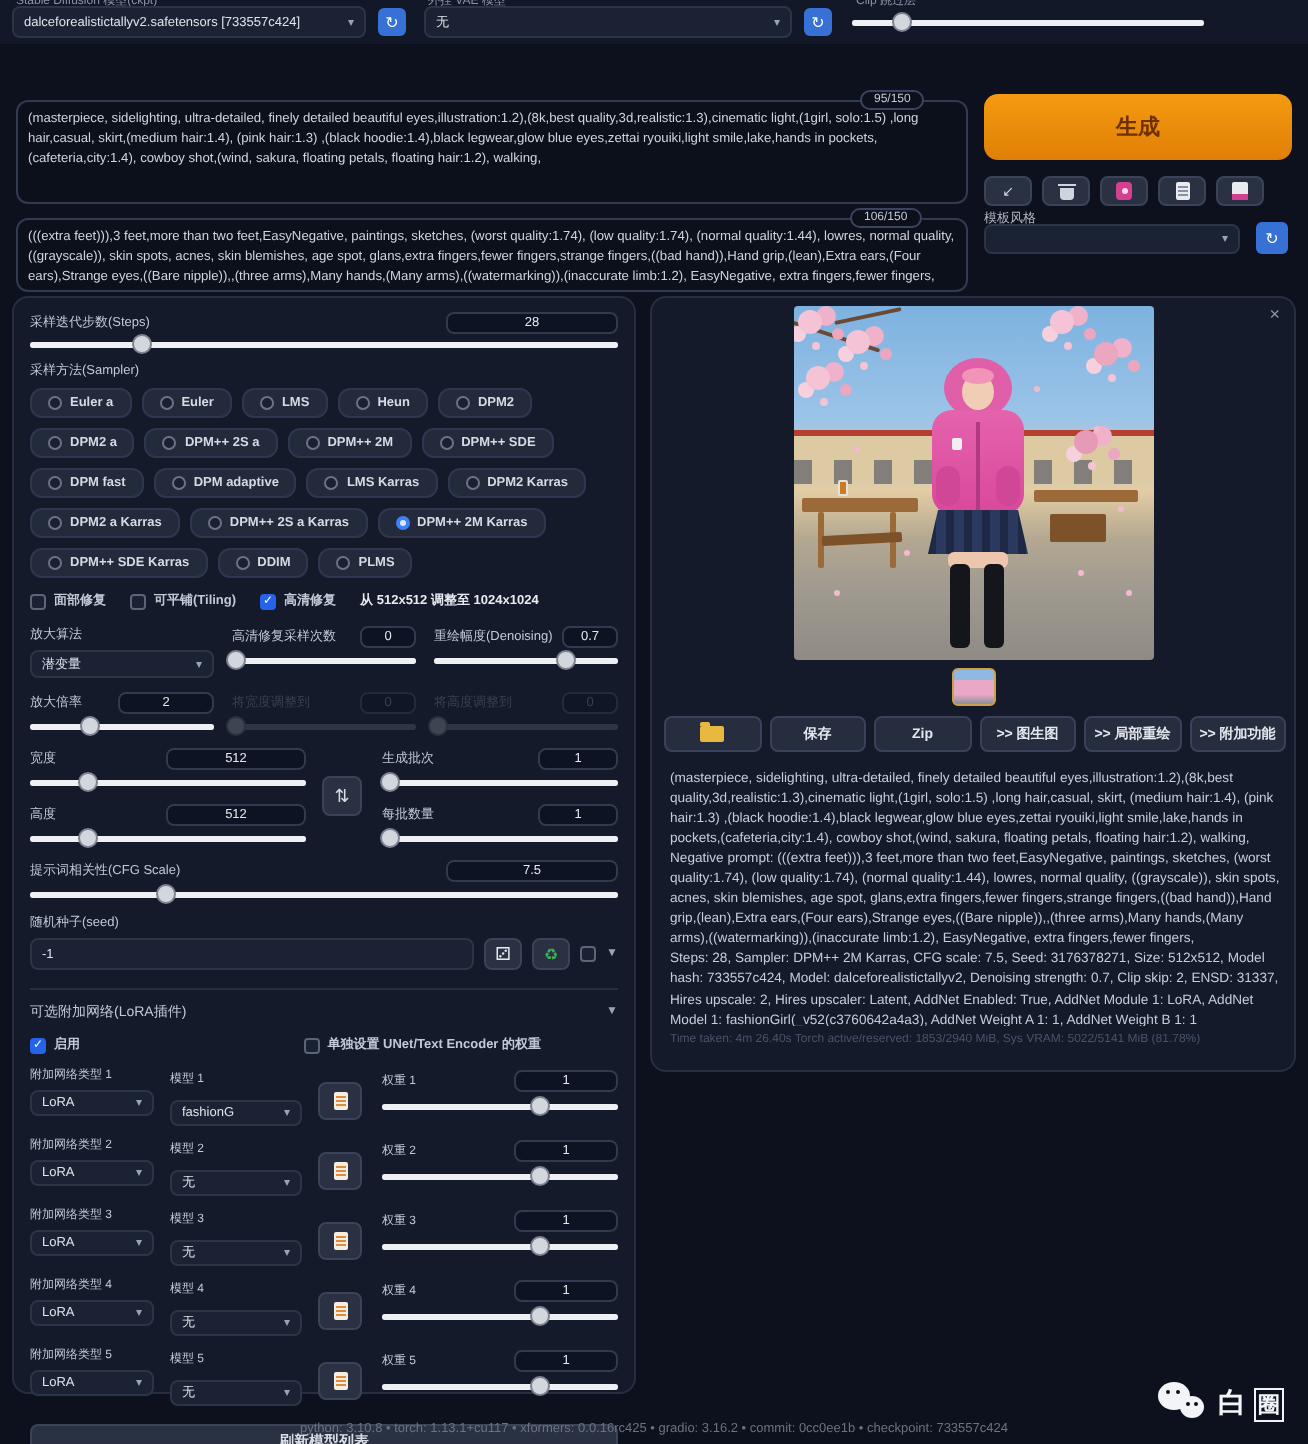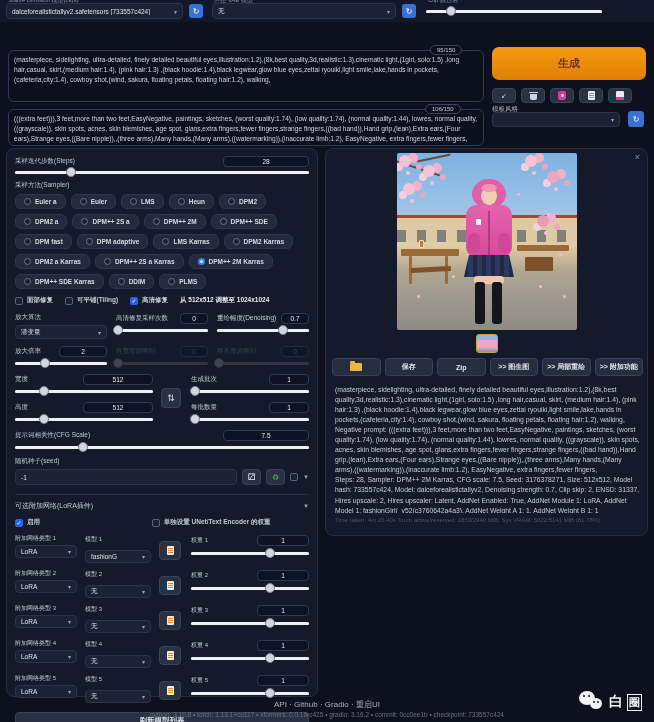--- a/index.html
+++ b/index.html
@@ -627,29 +627,20 @@
       <button class="resbtn">&gt;&gt; 局部重绘</button>
       <button class="resbtn">&gt;&gt; 附加功能</button>
     </div>
 
     <div class="infotext" style="position:absolute;left:9px;top:236px;width:306px;height:128px;overflow:hidden;">(masterpiece, sidelighting, ultra-detailed, finely detailed beautiful eyes,illustration:1.2),(8k,best quality,3d,realistic:1.3),cinematic light,(1girl, solo:1.5) ,long hair,casual, skirt, (medium hair:1.4), (pink hair:1.3) ,(black hoodie:1.4),black legwear,glow blue eyes,zettai ryouiki,light smile,lake,hands in pockets,(cafeteria,city:1.4), cowboy shot,(wind, sakura, floating petals, floating hair:1.2), walking,
 Negative prompt: (((extra feet))),3 feet,more than two feet,EasyNegative, paintings, sketches, (worst quality:1.74), (low quality:1.74), (normal quality:1.44), lowres, normal quality, ((grayscale)), skin spots, acnes, skin blemishes, age spot, glans,extra fingers,fewer fingers,strange fingers,((bad hand)),Hand grip,(lean),Extra ears,(Four ears),Strange eyes,((Bare nipple)),,(three arms),Many hands,(Many arms),((watermarking)),(inaccurate limb:1.2), EasyNegative, extra fingers,fewer fingers,
 Steps: 28, Sampler: DPM++ 2M Karras, CFG scale: 7.5, Seed: 3176378271, Size: 512x512, Model hash: 733557c424, Model: dalceforealistictallyv2, Denoising strength: 0.7, Clip skip: 2, ENSD: 31337, Hires upscale: 2, Hires upscaler: Latent, AddNet Enabled: True, AddNet Module 1: LoRA, AddNet Model 1: fashionGirl(_v52(c3760642a4a3), AddNet Weight A 1: 1, AddNet Weight B 1: 1</div>
     <div class="stats" style="position:absolute;left:9px;top:368px;width:306px;">Time taken: 4m 26.40s  Torch active/reserved: 1853/2940 MiB, Sys VRAM: 5022/5141 MiB (81.78%)</div>
   </div>
 
-  <div class="flinks">
-    <span class="link">API</span>
-    <span>·</span>
-    <span class="link">Github</span>
-    <span>·</span>
-    <span class="link">Gradio</span>
-    <span>·</span>
-    <span class="link">重启UI</span>
-  </div>
   <div class="fver">python: 3.10.8  •  torch: 1.13.1+cu117  •  xformers: 0.0.16rc425  •  gradio: 3.16.2  •  commit: 0cc0ee1b  •  checkpoint: 733557c424</div>
 
   <div class="brand">
     <span class="wechat">
       <span class="c1"></span>
         <span class="c2"></span>
       <span class="e" style="left:4px;top:4px;"></span>
         <span class="e" style="left:9px;top:4px;"></span>
       <span class="e" style="left:14px;top:10px;"></span>
         <span class="e" style="left:18px;top:10px;"></span>

